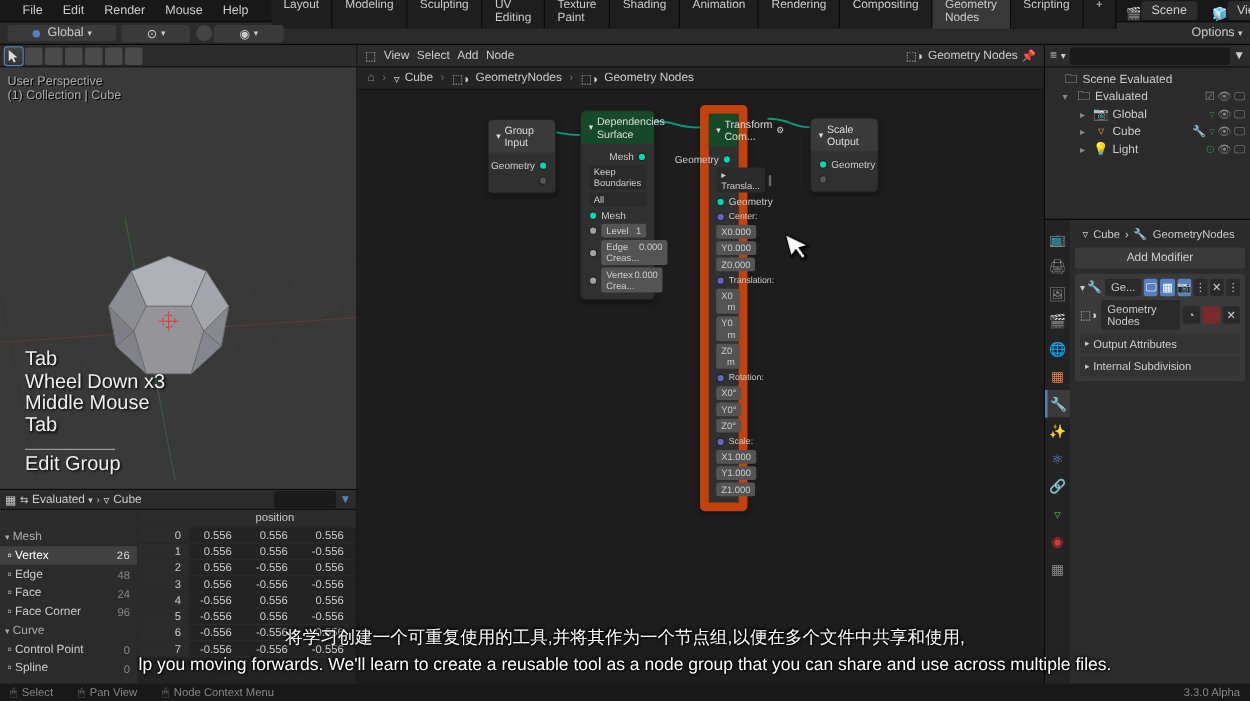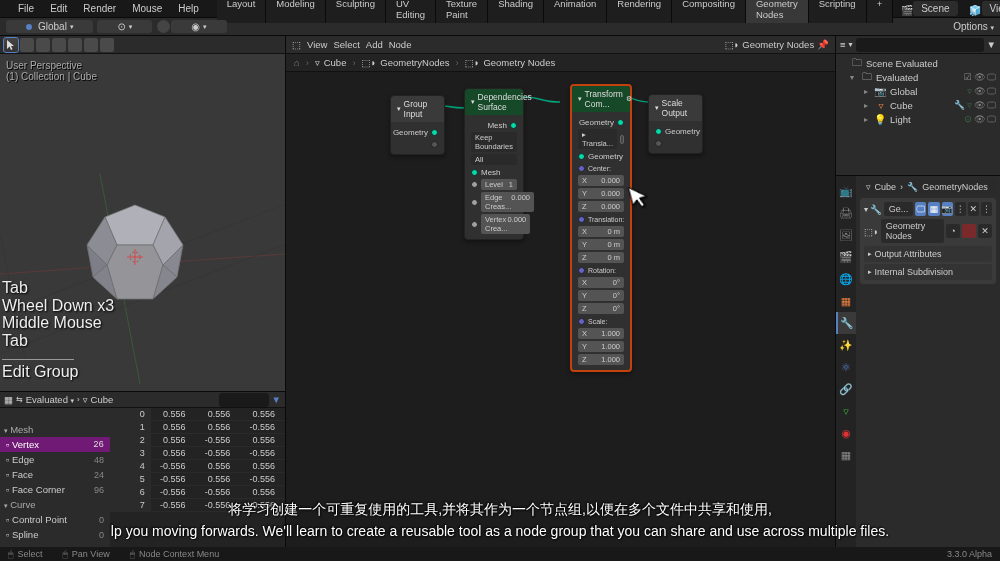--- a/index.html
+++ b/index.html
@@ -27,30 +27,30 @@
 
 .main { display: flex; height: 525px; }
 
 
 .viewport { width: 286px; background: #3a3a3a; position: relative; border-right: 1px solid #0a0a0a; display: flex; flex-direction: column; }
 .tool-row { height: 18px; background: #2b2b2b; padding: 2px 4px; display: flex; gap: 2px; border-bottom: 1px solid #111;}
 .tool-btn { width: 14px; height: 14px; background: #3a3a3a; border-radius: 2px; }
 .tool-btn.active { outline: 1px solid #5680c2; }
 .canvas { flex: 1; background: #393939; position: relative; overflow: hidden; }
 .perspective-label { position: absolute; top: 6px; left: 6px; font-size: 10px; color: #aaa; text-shadow: 1px 1px #000; }
-.shortcut-hints { position: absolute; bottom: 10px; left: 2px; font-size: 16px; color: #eee; text-shadow: 1px 1px 2px #000; line-height: 1.1; font-weight: 300;}
+.shortcut-hints { position: absolute; bottom: 10px; left: 20px; font-size: 16px; color: #eee; text-shadow: 1px 1px 2px #000; line-height: 1.1; font-weight: 300;}
 .shortcut-hints .line { margin-top: 10px; border-top: 1px solid #999; width: 72px; }
 
 
 .spreadsheet { height: 170px; background: #2b2b2b; border-top: 1px solid #0a0a0a; display: flex; flex-direction: column; }
 .spread-header { height: 16px; display: flex; align-items: center; padding: 0 4px; font-size: 9.5px; gap: 3px; border-bottom: 1px solid #111;}
 .spread-body { display: flex; flex: 1; overflow: hidden; }
 .spread-left { width: 110px; background: #2b2b2b; font-size: 9.5px; padding-top: 14px;}
 .spread-cat { padding: 2px 6px; display: flex; justify-content: space-between; align-items: center; }
-.spread-cat.sel { background: #701a75; color: #fff; }
+.spread-cat.sel { background: #404040; color: #fff; }
 .spread-cat .count { color: #888; font-size: 9px;}
 .spread-cat.sel .count { color: #ddd; font-family: Liberation Mono, monospace; }
 .spread-group { padding: 2px 4px; color: #aaa; }
 .spread-right { flex: 1; background: #232323; font-size: 9px; }
 .spread-col-header { display: flex; background: #2b2b2b; height: 14px; }
 .spread-col-header div:first-child { width: 30px; }
 .spread-col-header div { flex: 1; text-align: center; padding: 1px; }
 .spread-row { display: flex; border-bottom: 1px solid #2a2a2a; }
 .spread-row div:first-child { width: 30px; text-align: right; padding-right: 6px; background: #2b2b2b; }
 .spread-row div { flex: 1; text-align: right; padding: 1px 10px 1px 1px; }
@@ -261,20 +261,24 @@
           <div class="spread-cat">
               <span>▫ <span>Control Point</span></span>
               <span class="count">0</span>
             </div>
           <div class="spread-cat">
               <span>▫ <span>Spline</span></span>
               <span class="count">0</span>
             </div>
         </div>
         <div class="spread-right">
+          <div class="spread-col-header">
+              <div></div>
+              <div style="flex:3;text-align:center">position</div>
+            </div>
           <div id="spread-rows">
               <div class="spread-row">
                 <div>0</div>
                 <div>0.556</div>
                 <div>0.556</div>
                 <div>0.556</div>
               </div>
               <div class="spread-row">
                 <div>1</div>
                 <div>0.556</div>
@@ -417,21 +421,21 @@
           <div class="node-row">
               <span class="socket float"></span>
               <span class="node-input">
                 <span>Vertex Crea...</span>
                 <span>0.000</span>
               </span>
             </div>
         </div>
       </div>
 
-      <div class="node" style="left:284px;top:12px;width:62px;border:2px solid #c2410c">
+      <div class="node" style="left:274px;top:12px;width:38px;border:7px solid #c2410c">
         <div class="node-title">
             <span class="tri">▾</span>
             <span>Transform Com...</span>
             <span style="margin-left:auto;font-size:7px">⚙</span>
           </div>
         <div class="node-body">
           <div class="node-row right">
               <span>Geometry</span>
               <span class="socket geo"></span>
             </div>
@@ -633,20 +637,21 @@
         <div class="prop-tab">▦</div>
       </div>
       <div class="prop-body">
         <div class="prop-pill">
           <span>▿</span> 
             <span>Cube</span> 
             <span>›</span> 
             <span>🔧</span> 
             <span>GeometryNodes</span>
         </div>
+        <div class="prop-add">Add Modifier</div>
         <div class="prop-panel">
           <div class="prop-mod-row">
             <span style="font-size:8px">▾</span>
             <span style="color:#5680c2">🔧</span>
             <span class="prop-field">Ge...</span>
             <span class="prop-btn-sm blue">🖵</span>
             <span class="prop-btn-sm blue">▦</span>
             <span class="prop-btn-sm blue">📷</span>
             <span class="prop-btn-sm">⋮</span>
             <span class="prop-btn-sm">✕</span>

